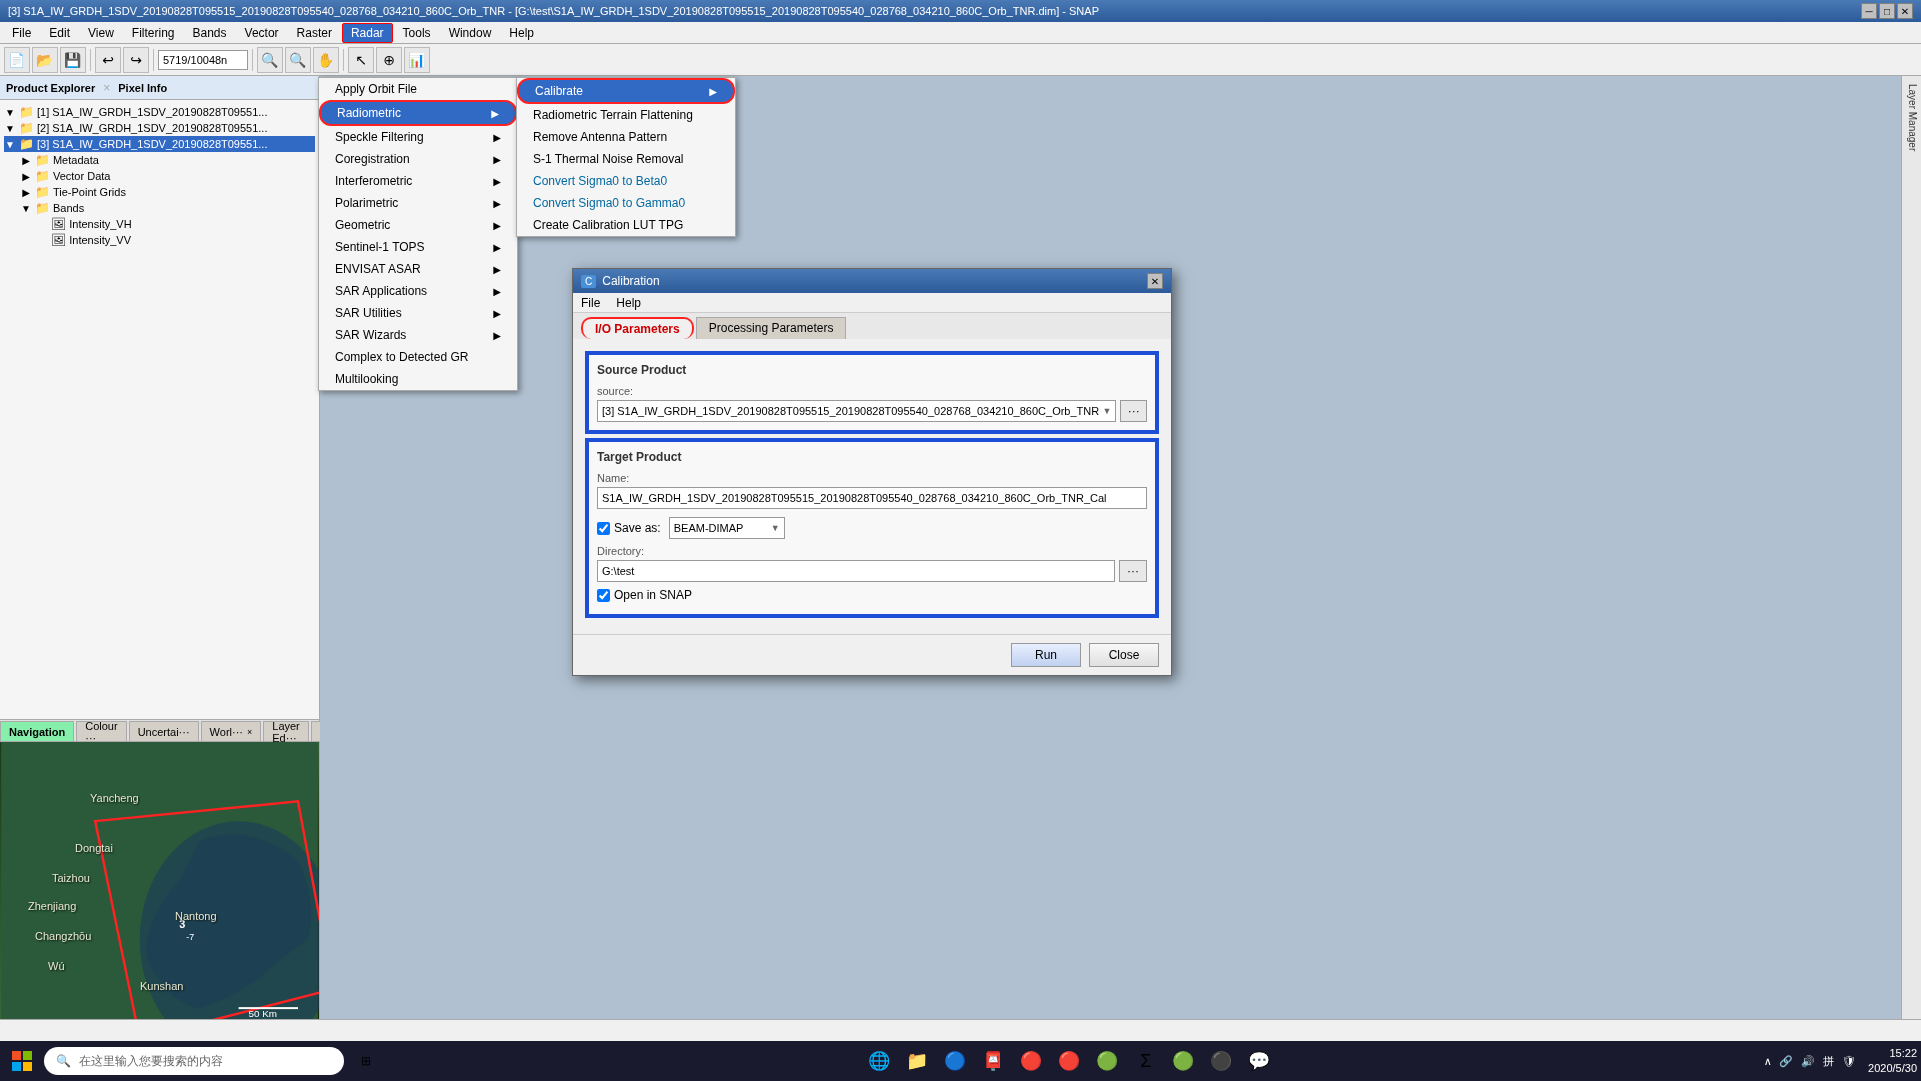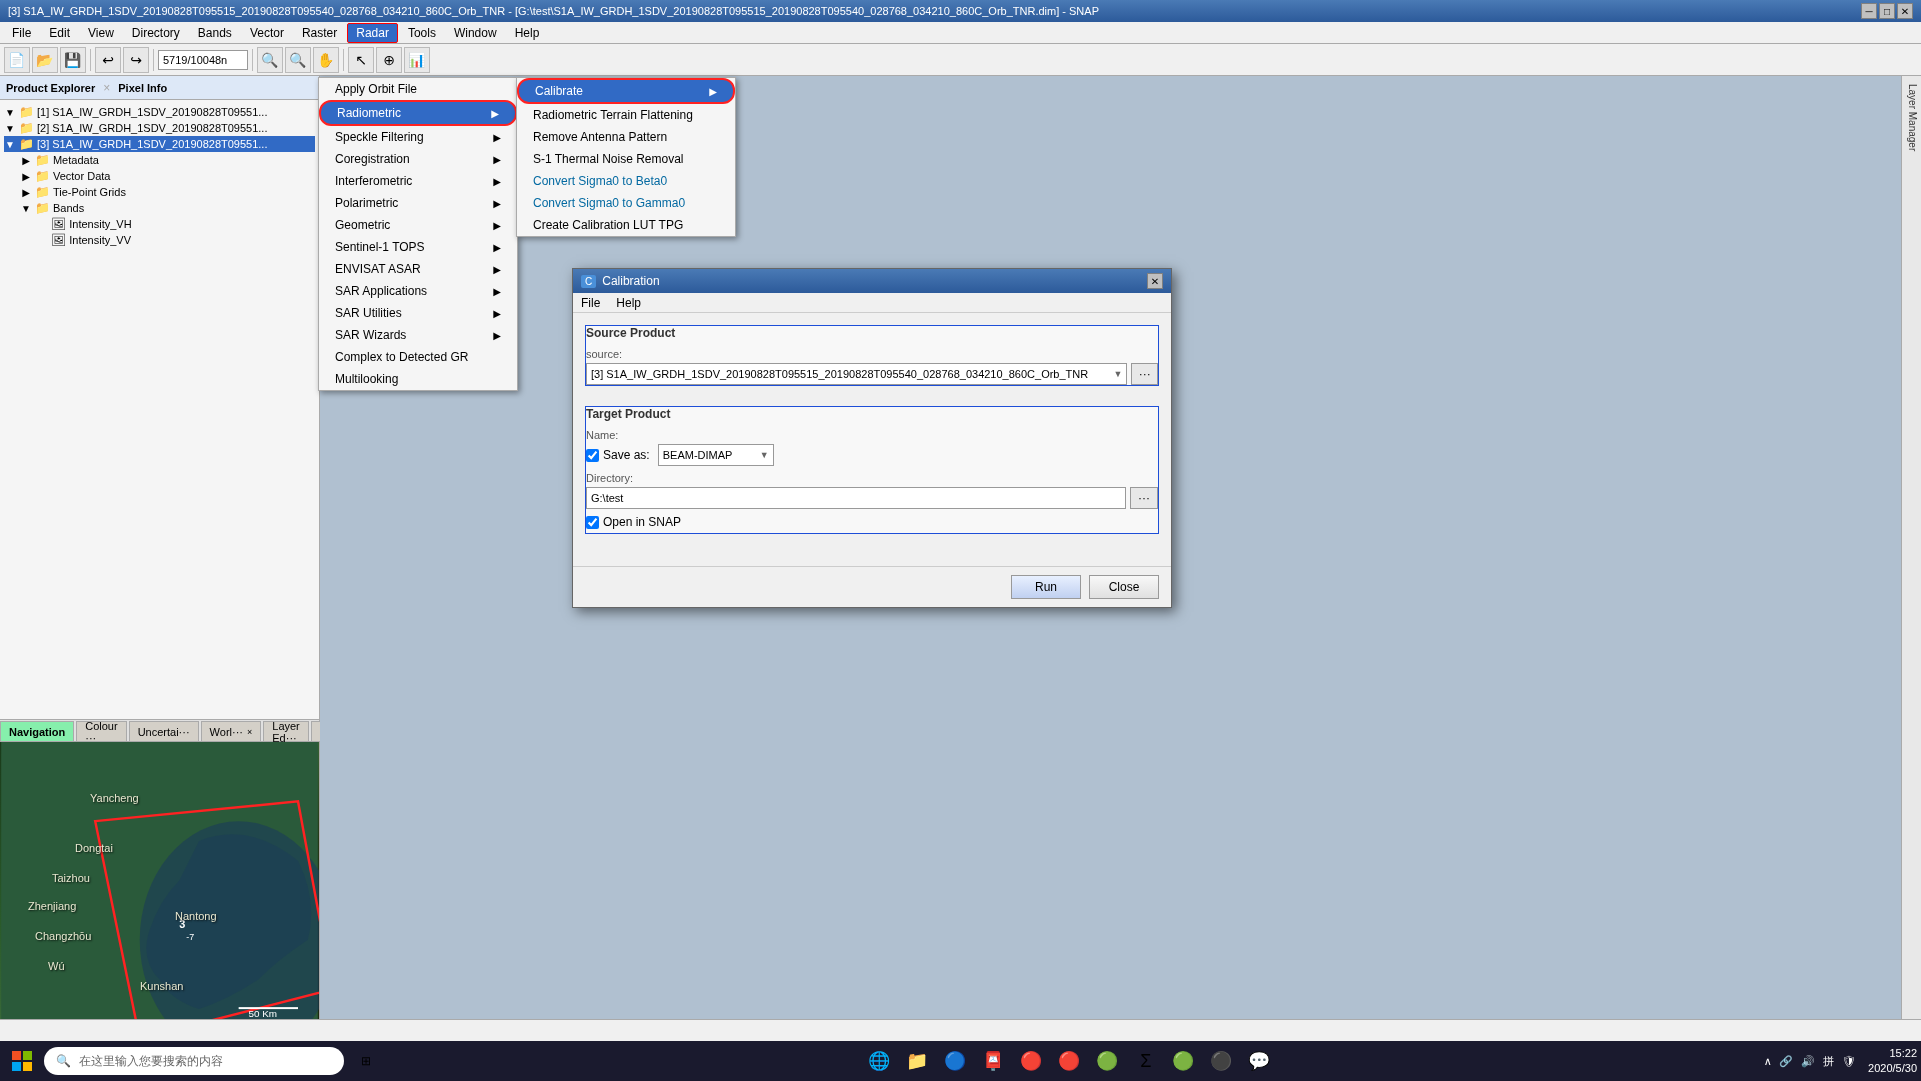--- a/index.html
+++ b/index.html
@@ -477,22 +477,23 @@
     }
     .cal-text-input {
       flex: 1;
       height: 22px;
       background: white;
       border: 1px solid #999;
       font-size: 11px;
       padding: 0 4px;
     }
     .cal-section {
-      border: 1px solid #1d4ed8;
-      margin-bottom: 20px;
+      border: 4px solid #1d4ed8;
+      padding: 8px;
+      margin-bottom: 4px;
       background: #f8f8f8;
     }
     .cal-section-header {
       font-weight: bold;
       font-size: 12px;
       margin-bottom: 8px;
       color: #333;
     }
     .checkbox-row {
       display: flex;
@@ -534,21 +535,21 @@
     <div class="win-btn">─</div>
     <div class="win-btn">□</div>
     <div class="win-btn">✕</div>
   </div>
 </div>
 
 <div id="menubar">
   <span class="menu-item">File</span>
   <span class="menu-item">Edit</span>
   <span class="menu-item">View</span>
-  <span class="menu-item">Directory</span>
+  <span class="menu-item">Filtering</span>
   <span class="menu-item">Bands</span>
   <span class="menu-item">Vector</span>
   <span class="menu-item">Raster</span>
   <span class="menu-item radar-active">Radar</span>
   <span class="menu-item">Tools</span>
   <span class="menu-item">Window</span>
   <span class="menu-item">Help</span>
 </div>
 
 <div id="toolbar">
@@ -765,37 +766,42 @@
     <div class="cal-title-text">
       <span style="background:#4a90d9; color:white; padding:1px 4px; font-size:10px; border-radius:2px;">C</span>
       <span>Calibration</span>
     </div>
     <div class="cal-win-btn">✕</div>
   </div>
   <div id="cal-menubar">
     <span class="cal-menu-item">File</span>
     <span class="cal-menu-item">Help</span>
   </div>
+  <div id="cal-tabs">
+    <div class="cal-tab highlighted">I/O Parameters</div>
+    <div class="cal-tab">Processing Parameters</div>
+  </div>
   <div id="cal-body">
 
     <div class="cal-section">
       <div class="cal-section-header">Source Product</div>
       <div class="cal-field-label">source:</div>
       <div class="cal-input-row">
         <div class="cal-combo">
           <span>[3] S1A_IW_GRDH_1SDV_20190828T095515_20190828T095540_028768_034210_860C_Orb_TNR</span>
           <span class="combo-arrow">▼</span>
         </div>
         <div class="cal-browse-btn">···</div>
       </div>
     </div>
 
     <div class="cal-section">
       <div class="cal-section-header">Target Product</div>
       <div class="cal-field-label">Name:</div>
+      <input class="cal-text-input" style="width: 100%; margin-bottom: 8px;" value="S1A_IW_GRDH_1SDV_20190828T095515_20190828T095540_028768_034210_860C_Orb_TNR_Cal">
       <div class="checkbox-row">
         <input type="checkbox" checked="" style="">
         <span>Save as:</span>
         <div class="cal-combo" style="width:116px; margin-left:4px;">
           <span>BEAM-DIMAP</span>
           <span class="combo-arrow">▼</span>
         </div>
       </div>
       <div class="cal-field-label" style="margin-top:6px;">Directory:</div>
       <div class="cal-input-row">

